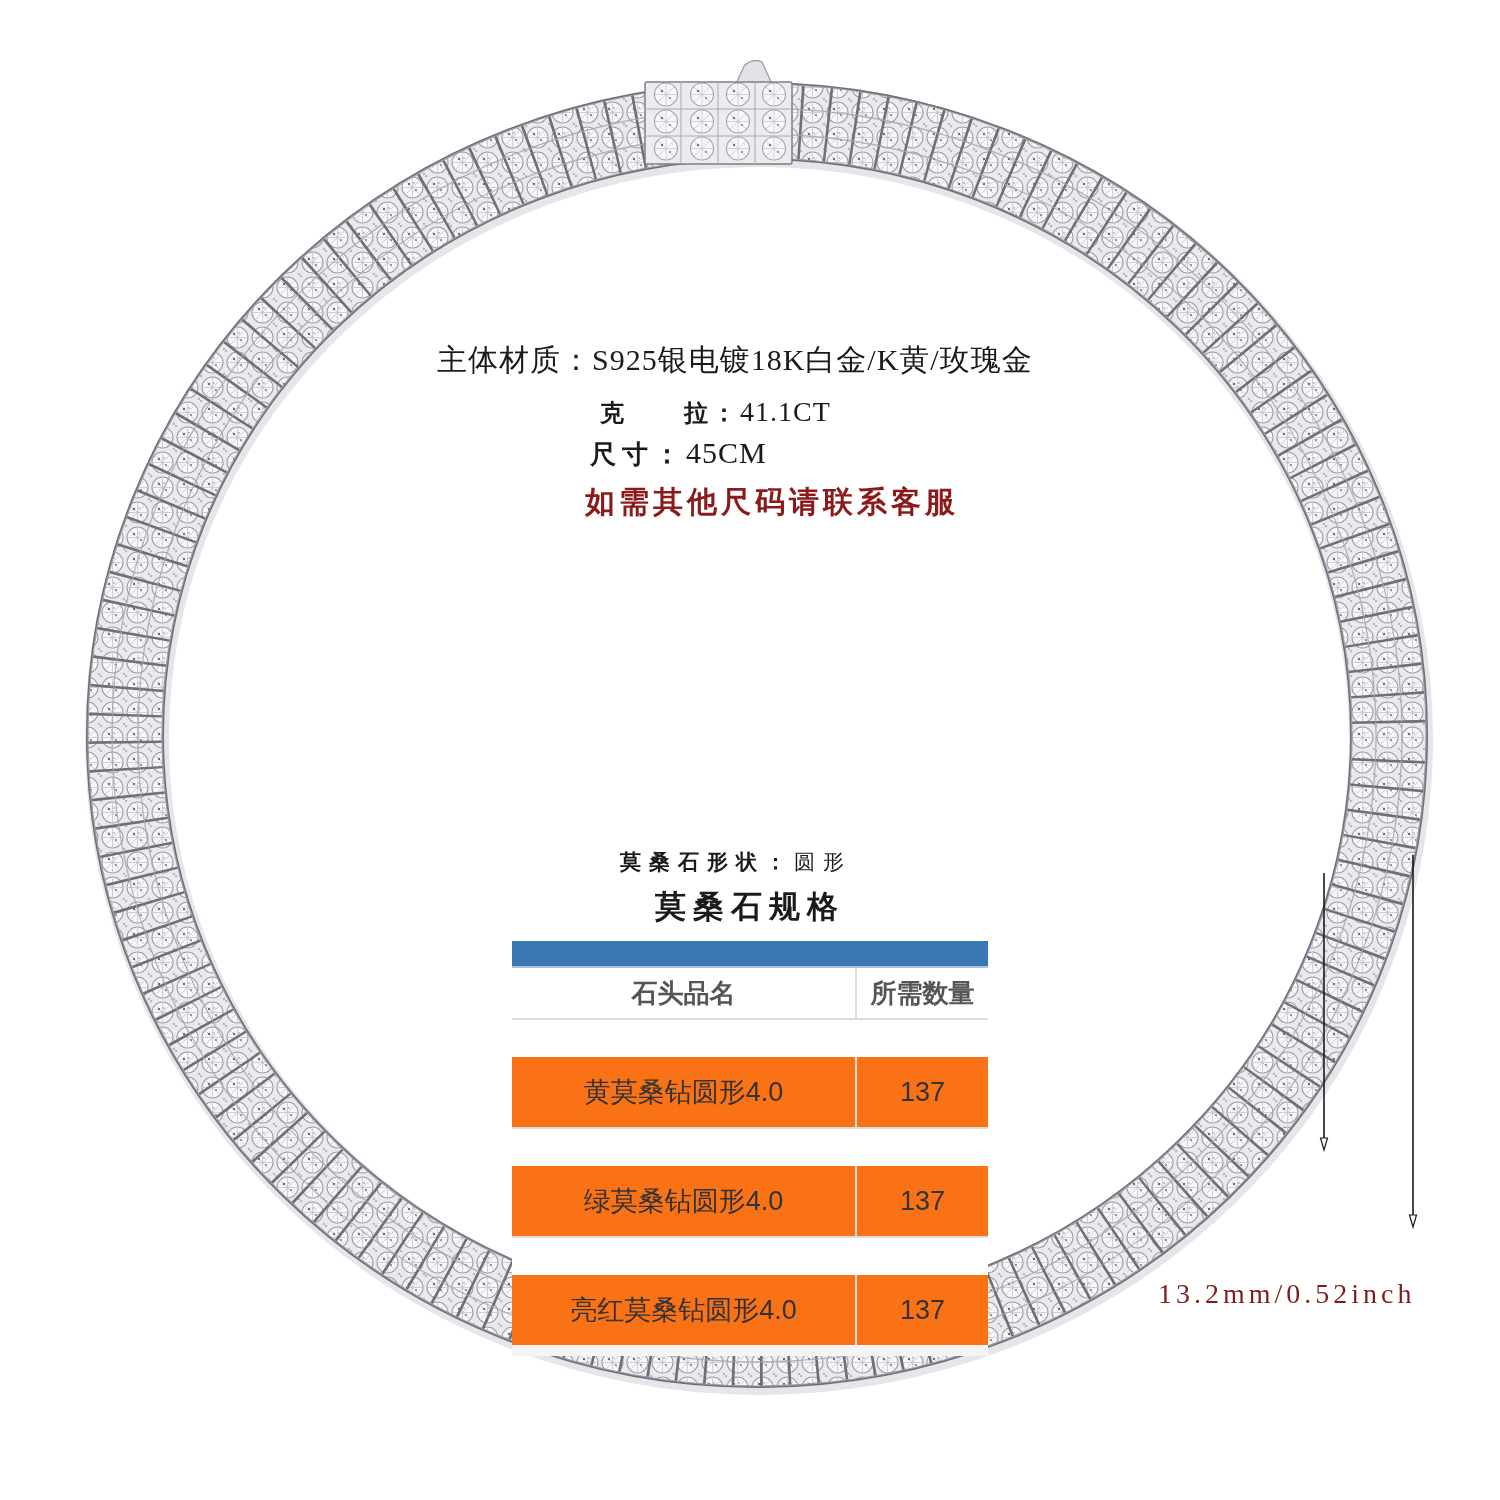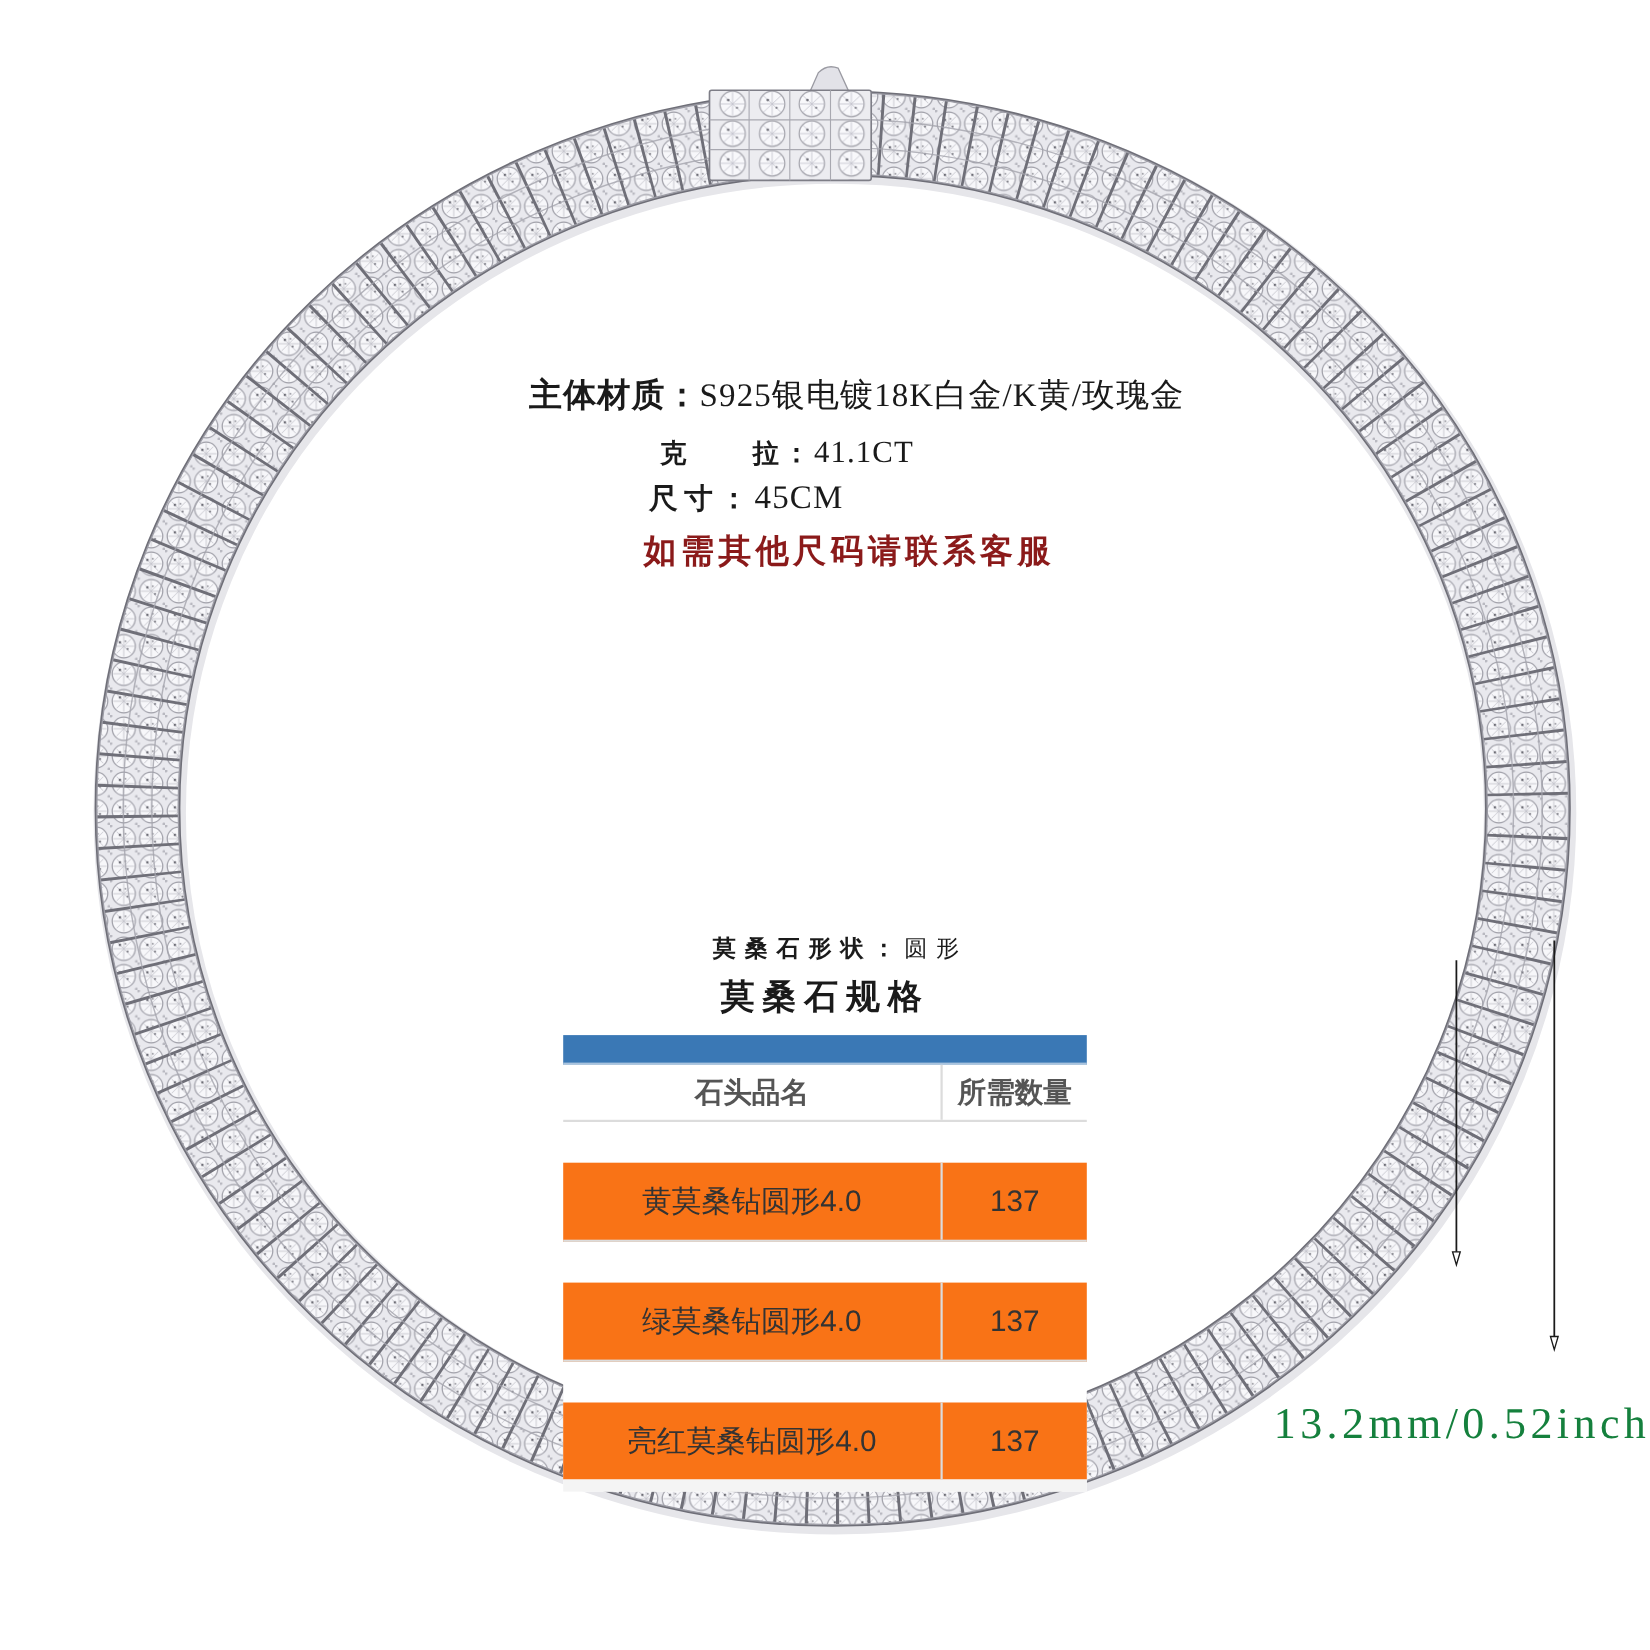--- a/index.html
+++ b/index.html
@@ -9,39 +9,39 @@
       height: 1500px;
       overflow: hidden;
       background: #ffffff;
       font-family: "DejaVu Serif", serif;
       color: #1a1a1a;
     }
     #necklace-svg { position: absolute; left: 0; top: 0; z-index: 1; }
     .txt { position: absolute; z-index: 2; white-space: nowrap; }
 
     #material-line { left: 437px; top: 344px; font-size: 30px; line-height: 32px; letter-spacing: 1px; }
-    #material-line .label { font-weight: bold; margin-left: 44px; }
+    #material-line .label { font-weight: normal; }
     #material-line .value { font-family: "Liberation Serif", serif; }
 
     #carat-line { left: 600px; top: 398px; font-size: 24px; line-height: 28px; }
     #carat-line .label { font-weight: bold; letter-spacing: 4px; }
     #carat-line .value { font-family: "Liberation Serif", serif; font-size: 28px; letter-spacing: 1px; }
 
     #size-line { left: 590px; top: 438px; font-size: 26px; line-height: 30px; }
     #size-line .label { font-weight: bold; letter-spacing: 6px; }
     #size-line .value { font-family: "Liberation Serif", serif; font-size: 30px; letter-spacing: 1px; }
 
     #notice-line { left: 585px; top: 486px; font-size: 30px; line-height: 32px; letter-spacing: 4px; font-weight: bold; text-align: right; }
 
-    #shape-line { left: 648px; top: 850px; font-size: 21px; line-height: 24px; letter-spacing: 8px; }
+    #shape-line { left: 620px; top: 850px; font-size: 21px; line-height: 24px; letter-spacing: 8px; }
     #shape-line .label { font-weight: bold; }
 
     #table-title { left: 655px; top: 891px; font-size: 31px; line-height: 30px; letter-spacing: 7px; font-weight: bold; }
 
-    #dimension-label { left: 1158px; top: 1274px; font-family: "Liberation Serif", serif; font-size: 40px; line-height: 40px; letter-spacing: 4px; color: #15803d; }
+    #dimension-label { left: 1158px; top: 1274px; font-family: "Liberation Serif", serif; font-size: 28px; line-height: 40px; letter-spacing: 4px; color: #7f1d1d; }
 
     
     #spec-table {
       position: absolute; z-index: 2;
       left: 512px; top: 941px; width: 476px;
       font-family: "Liberation Sans", sans-serif;
       background: #ffffff;
     }
     #spec-table .bar { height: 25px; border-bottom: 2px solid #a9c3de; }
     #spec-table .row { display: flex; border-bottom: 2px solid #dcdcdc; }

